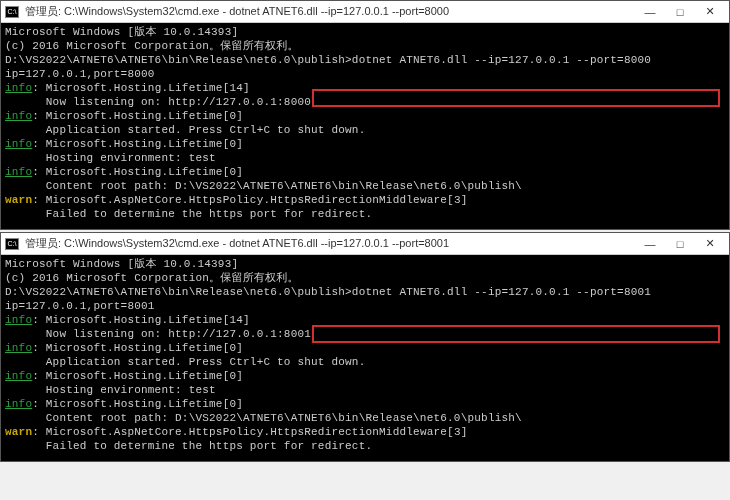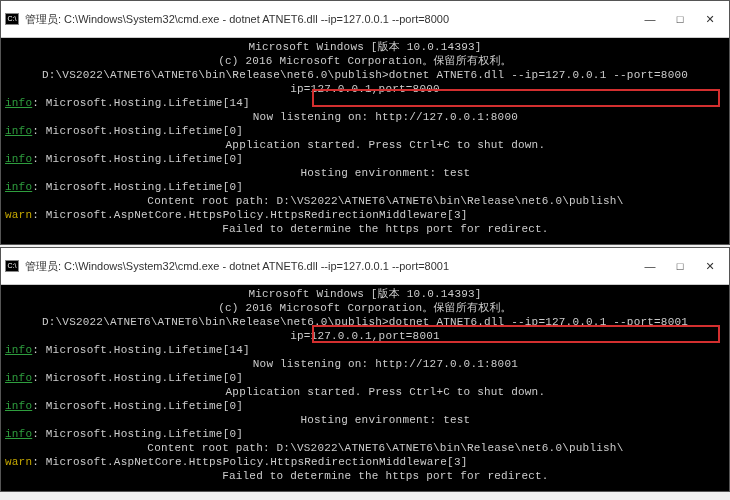--- a/index.html
+++ b/index.html
@@ -11,21 +11,21 @@
     font-size: 11px;
     overflow: hidden;
   }
   .window {
     background: #000;
     border: 1px solid #555;
     margin-bottom: 2px;
   }
   .titlebar {
     background: #fff;
-    height: 37px;
+    height: 22px;
     display: flex;
     align-items: center;
     padding: 0 4px;
     font-family: "Segoe UI", Tahoma, sans-serif;
     font-size: 11px;
     color: #333;
     border-bottom: 1px solid #ccc;
   }
   .tb-icon {
     width: 14px;
@@ -55,22 +55,22 @@
     background: #000;
     color: #ccc;
     padding: 2px 4px 8px 4px;
     line-height: 14px;
     white-space: pre;
     font-size: 11px;
     letter-spacing: 0.2px;
   }
   .line { white-space: pre; }
   .info { color: #2e9e3e; text-decoration: underline; }
-  .warn { color: #c5a800; }
-  .gray { color: #ccc; text-align: center; }
+  .warn { color: #c5a800; font-weight: bold; }
+  .gray { color: #ccc; }
   .highlight-box {
     border: 2px solid #d32f2f;
     position: absolute;
     pointer-events: none;
   }
   .win-wrap { position: relative; }
   .hb1 { left: 312px; top: 89px; width: 408px; height: 18px; }
   .hb2 { left: 312px; top: 325px; width: 408px; height: 18px; }
 </style>
 </head>

